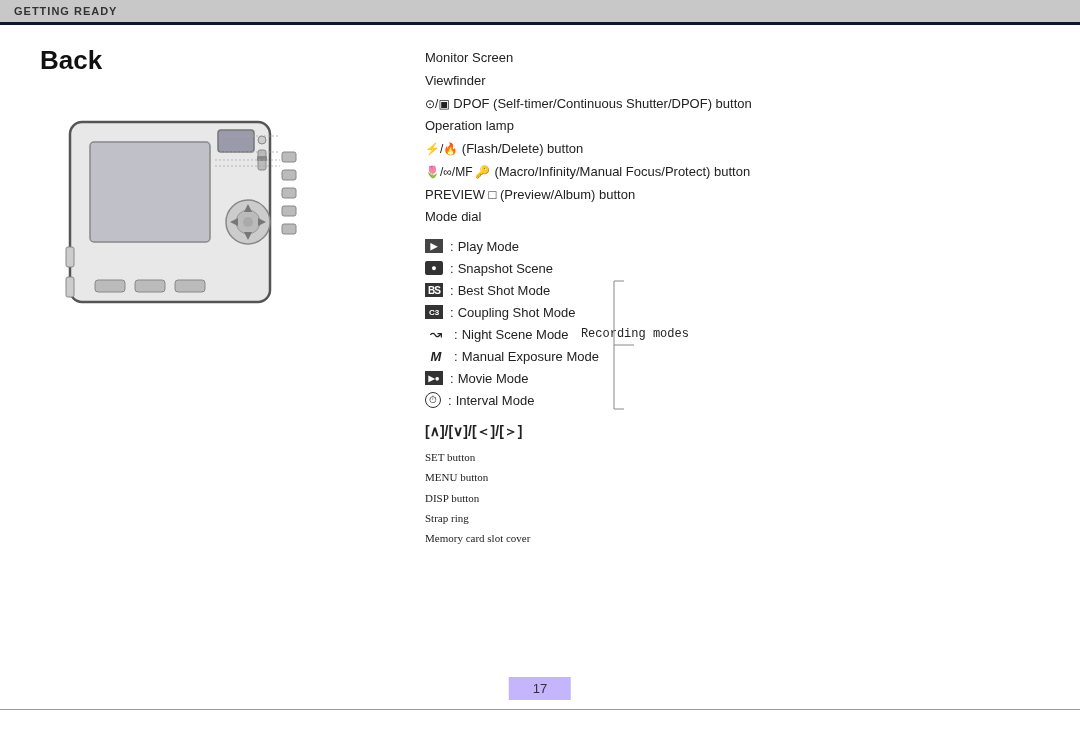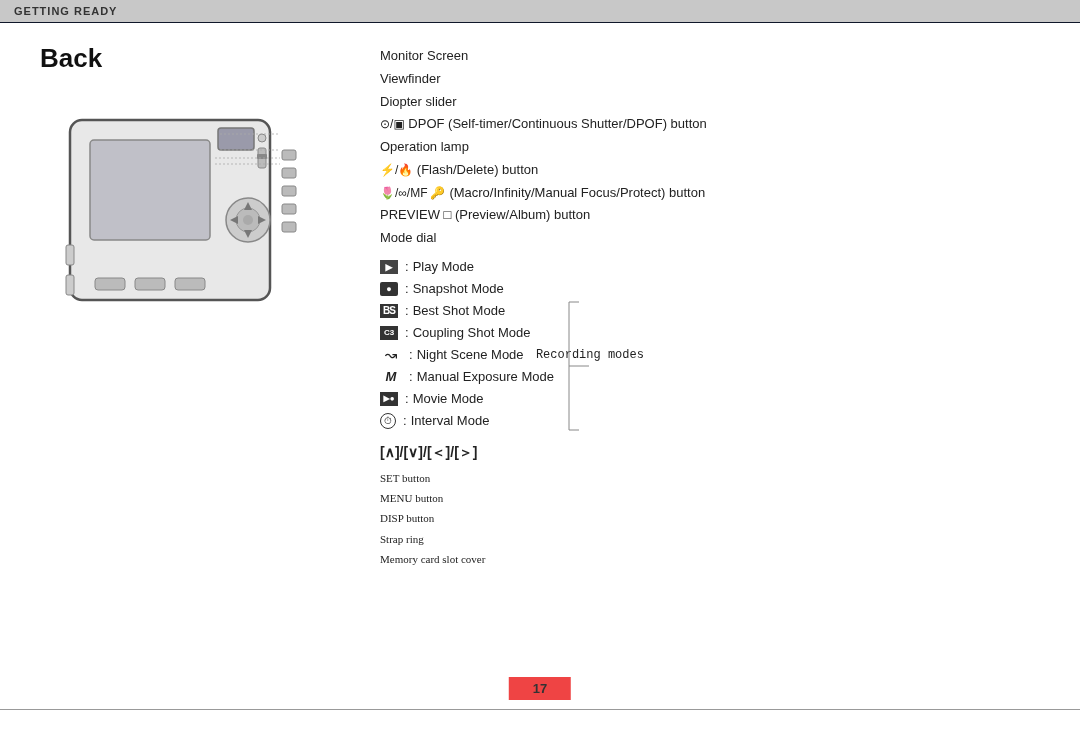--- a/index.html
+++ b/index.html
@@ -13,21 +13,21 @@
       overflow: hidden;
     }
 
     .header-bar {
       background: #c8c8c8;
       padding: 5px 14px;
       font-size: 11px;
       font-weight: bold;
       letter-spacing: 1px;
       color: #333;
-      border-bottom: 1px solid #0f172a;
+      border-bottom: 3px solid #0f172a;
     }
 
     .page-content {
       display: flex;
       padding: 20px 40px;
     }
 
     .left-section {
       width: 340px;
       flex-shrink: 0;
@@ -48,20 +48,21 @@
     }
 
     .camera-svg {
       width: 100%;
       height: 100%;
     }
 
     .right-section {
       flex: 1;
       padding-top: 2px;
+      margin-left: 45px;
     }
 
     .info-block {
       margin-bottom: 4px;
       line-height: 1.8;
     }
 
     .info-line {
       display: block;
       font-size: 13px;
@@ -87,24 +88,24 @@
       line-height: 1.85;
       font-size: 11px;
       font-family: Liberation Serif, serif;
     }
 
     .page-number-bar {
       position: absolute;
       bottom: 30px;
       left: 50%;
       transform: translateX(-50%);
-      background: #ef4444;
+      background: #c4b5fd;
       padding: 4px 24px;
       font-size: 13px;
-      font-weight: bold;
+      font-weight: normal;
       color: #333;
     }
 
     .bottom-rule {
       position: absolute;
       bottom: 20px;
       left: 0;
       right: 0;
       height: 1px;
       background: #999;
@@ -213,42 +214,41 @@
         <line x1="175" y1="68" x2="240" y2="68" stroke="#aaa" stroke-width="0.8" stroke-dasharray="2,2"></line>
         <line x1="175" y1="74" x2="240" y2="74" stroke="#aaa" stroke-width="0.8" stroke-dasharray="2,2"></line>
       </svg>
     </div>
   </div>
 
   <div class="right-section">
     <div class="info-block">
       <span class="info-line">Monitor Screen</span>
       <span class="info-line">Viewfinder</span>
-      <span class="info-line">Diopter slider</span>
       <span class="info-line"><span class="symbol">⊙/▣</span> DPOF (Self-timer/Continuous Shutter/DPOF) button</span>
       <span class="info-line">Operation lamp</span>
       <span class="info-line"><span class="symbol">⚡/🔥</span> (Flash/Delete) button</span>
       <span class="info-line"><span class="symbol">🌷/∞/MF 🔑</span> (Macro/Infinity/Manual Focus/Protect) button</span>
       <span class="info-line">PREVIEW □ (Preview/Album) button</span>
       <span class="info-line">Mode dial</span>
     </div>
 
     <div class="mode-section">
       
       <div class="mode-row">
         <span class="icon-box" style="background:#444;">▶</span>
         <span class="colon">:</span>
         <span>Play Mode</span>
       </div>
 
       
       <div class="mode-row">
         <span class="icon-box" style="background:#333; border-radius:2px;">●</span>
         <span class="colon">:</span>
-        <span>Snapshot Mode</span>
+        <span>Snapshot Scene</span>
       </div>
 
       
       <div style="position:relative; display:inline-block;">
         <div class="mode-row">
           <span class="icon-box" style="font-size:10px;letter-spacing:-1px;">BS</span>
           <span class="colon">:</span>
           <span>Best Shot Mode</span>
         </div>
         <div class="mode-row">

